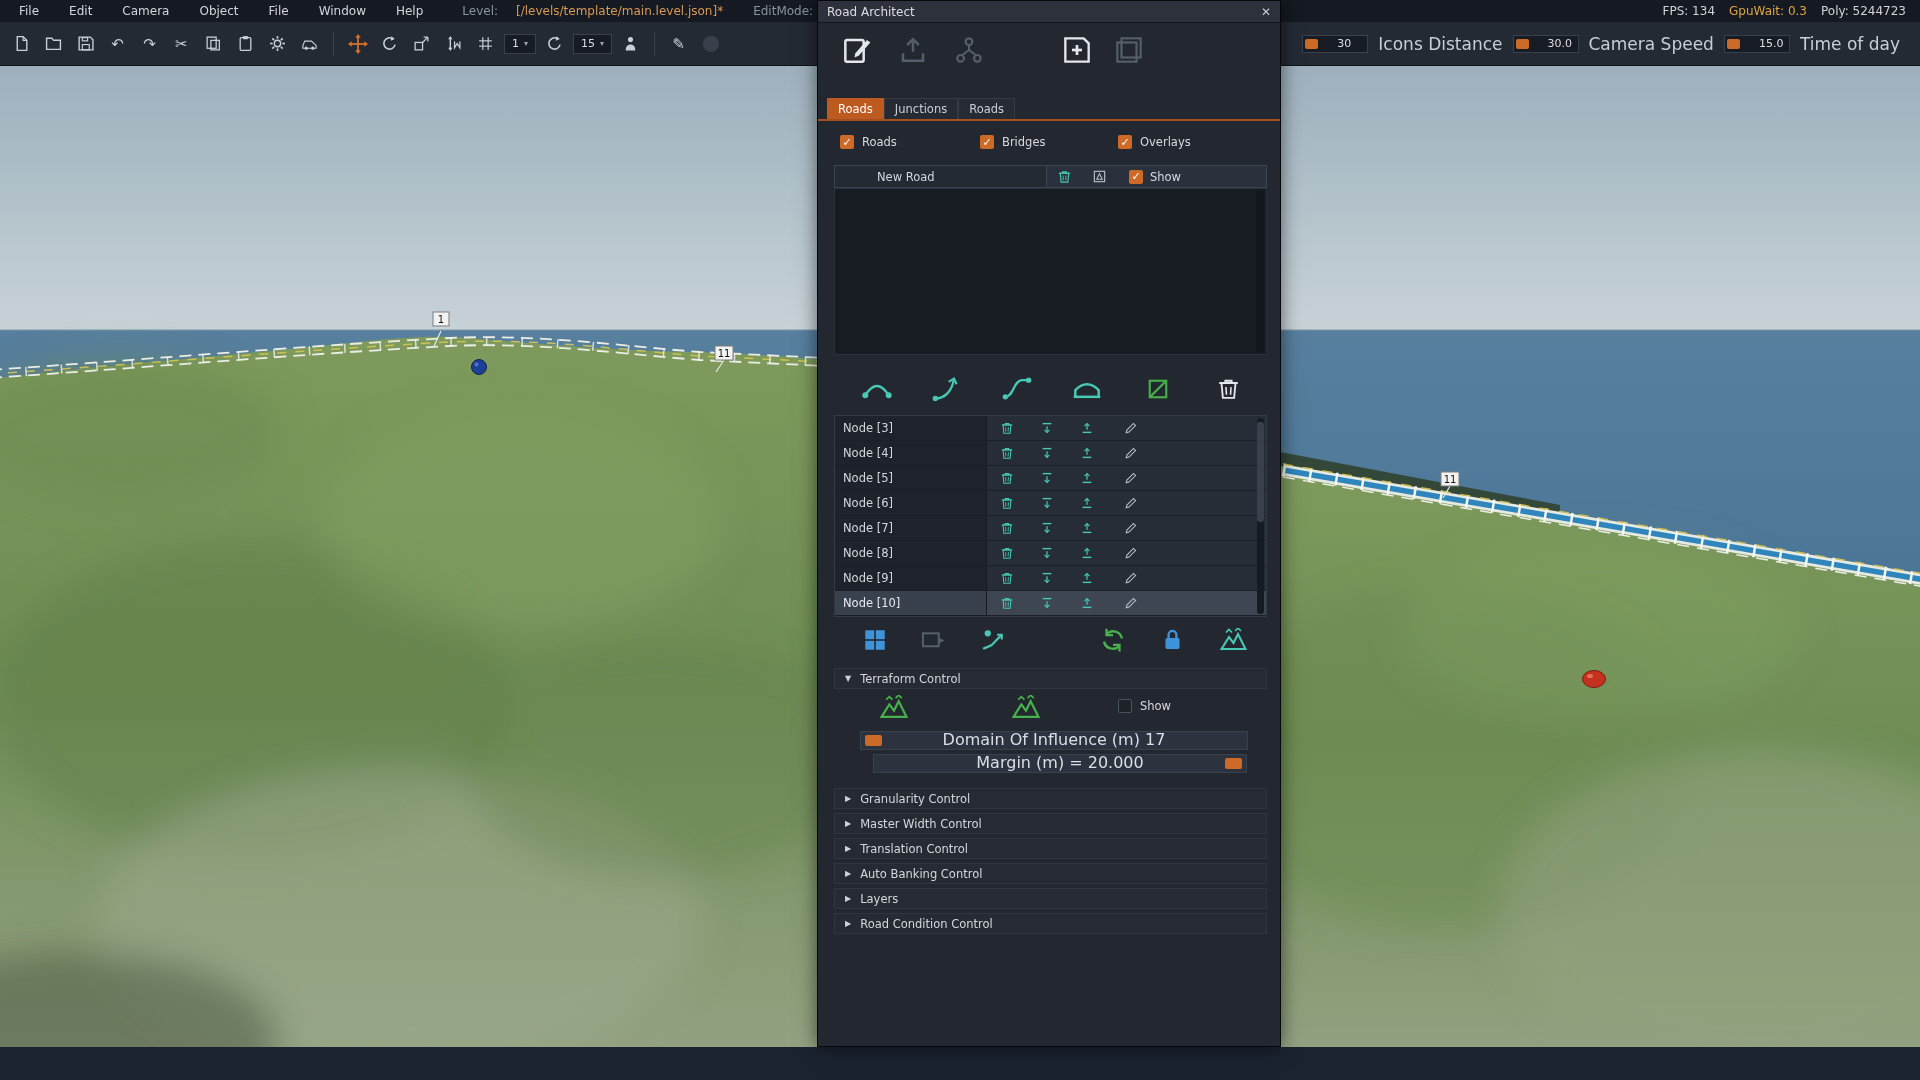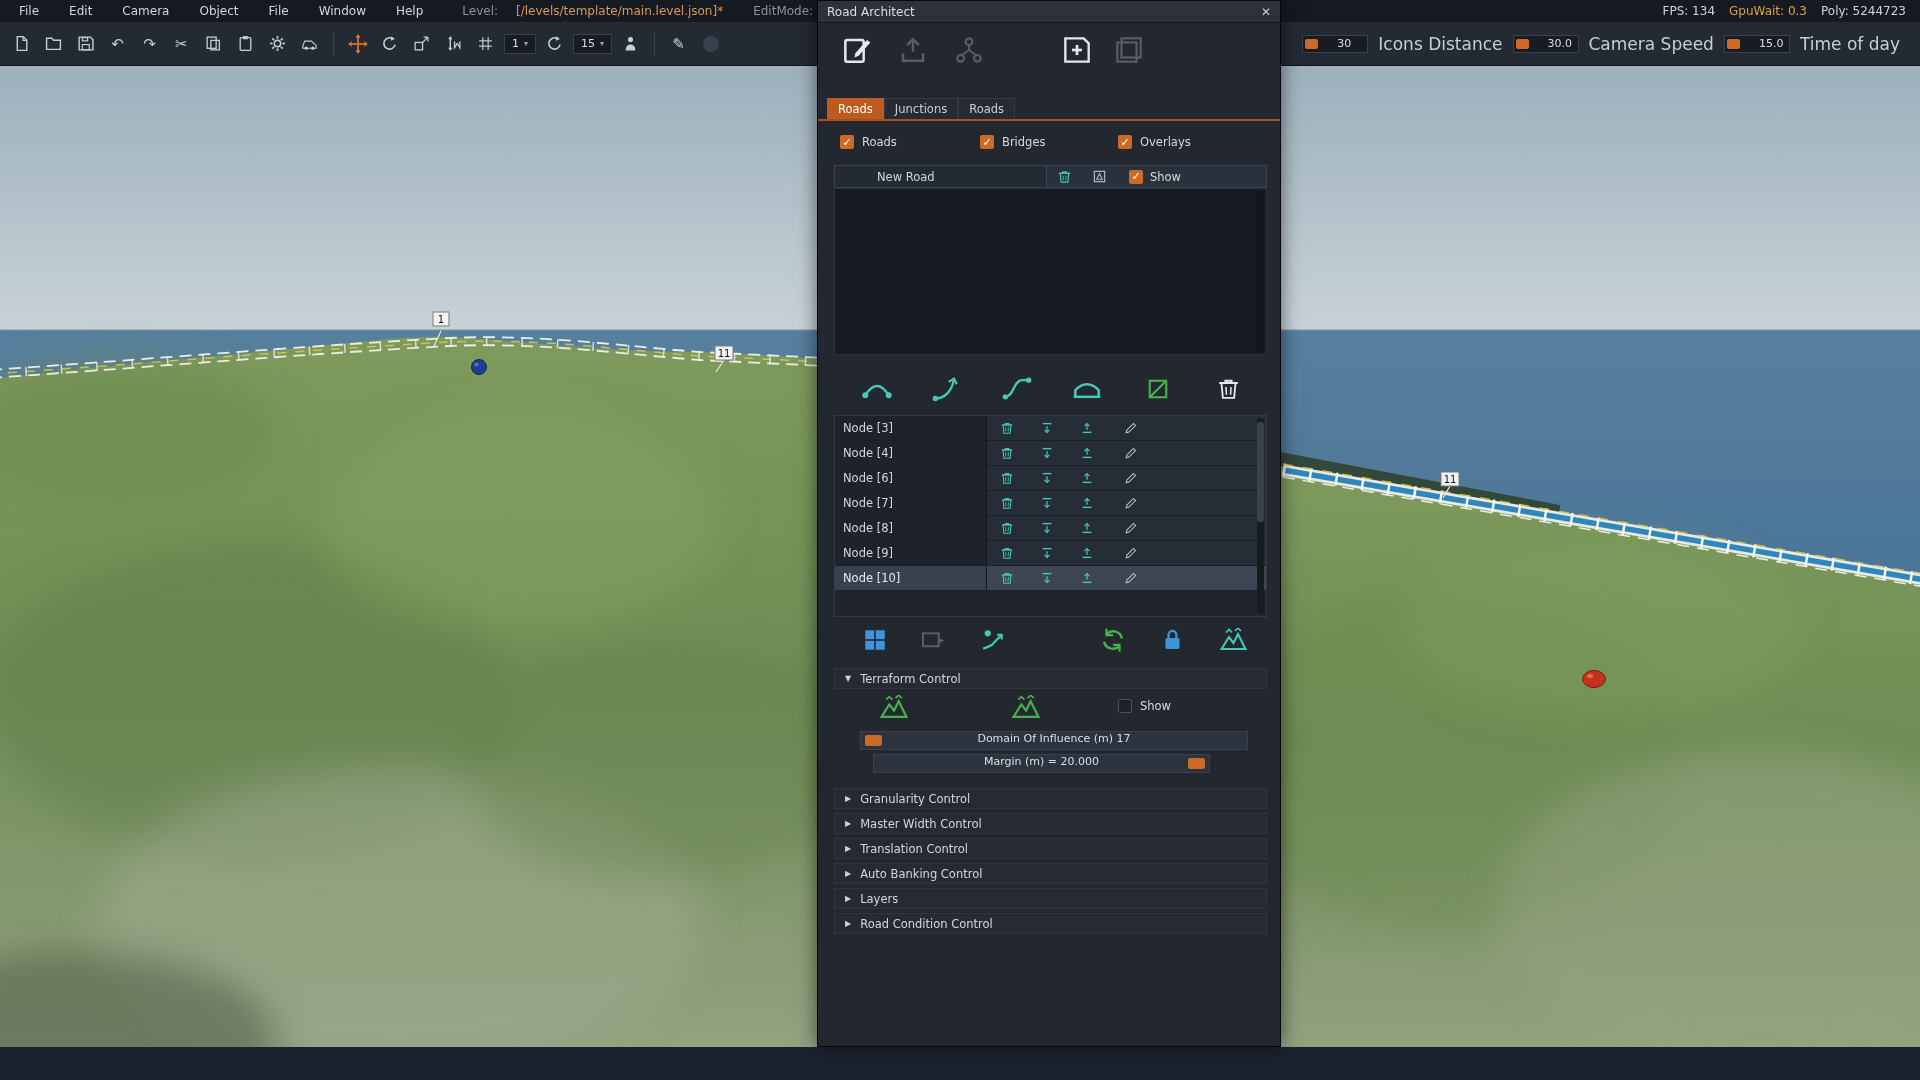--- a/index.html
+++ b/index.html
@@ -75,21 +75,21 @@
   .noderow.sel{background:#3e4654}
   .noderow.sel .nr-label{background:#39414e;color:#e7eaee}
   .nr-cell{display:flex;align-items:center;justify-content:center}
   .nr-cell svg{width:14px;height:14px}
   .nl-scroll{position:absolute;top:2px;right:2px;width:7px;height:196px;background:#161b22;border-radius:3px}
   .nl-thumb{position:absolute;top:4px;left:0;width:7px;height:100px;background:#39414d;border-radius:3px}
   .sec{position:absolute;left:16px;width:433px;height:21px;background:#262b33;border:1px solid #30363f;
     display:flex;align-items:center;gap:9px;padding-left:10px;font-size:11.5px;color:#d3d7dd}
   .caret{font-size:8px;color:#cfd3d8}
   .slider{position:absolute;height:19px;background:#2c333f;border:1px solid #3a414e;
-    display:flex;align-items:flex-start;justify-content:center;font-size:11px;color:#dbdfe5}
+    display:flex;align-items:flex-end;justify-content:center;font-size:16px;color:#dbdfe5}
   .handle{position:absolute;width:17px;height:11px;background:#cd6a27;border-radius:2px;top:3px}
 
   .bottombar{position:absolute;left:0;top:1047px;width:100%;height:33px;background:#1b2330;z-index:6}
 </style>
 </head>
 <body>
 
 <svg width="0" height="0" style="position:absolute" aria-hidden="true">
 <defs>
 <symbol id="i-doc" viewBox="0 0 16 16">
@@ -608,20 +608,44 @@
             </svg>
           </div>
         <div class="nr-cell c-gray">
             <svg>
               <use href="#i-pencil"></use>
             </svg>
           </div>
         <div></div>
       </div>
       <div class="noderow">
+        <div class="nr-label">Node [5]</div>
+        <div class="nr-cell c-teal">
+            <svg>
+              <use href="#i-trash"></use>
+            </svg>
+          </div>
+        <div class="nr-cell c-teal">
+            <svg>
+              <use href="#i-bar-down"></use>
+            </svg>
+          </div>
+        <div class="nr-cell c-teal">
+            <svg>
+              <use href="#i-bar-up"></use>
+            </svg>
+          </div>
+        <div class="nr-cell c-gray">
+            <svg>
+              <use href="#i-pencil"></use>
+            </svg>
+          </div>
+        <div></div>
+      </div>
+      <div class="noderow">
         <div class="nr-label">Node [6]</div>
         <div class="nr-cell c-teal">
             <svg>
               <use href="#i-trash"></use>
             </svg>
           </div>
         <div class="nr-cell c-teal">
             <svg>
               <use href="#i-bar-down"></use>
             </svg>
@@ -772,21 +796,21 @@
         </svg></span>
     <label class="chk" style="left:300px;top:698px">
       <span class="cb off"></span>
       <span>Show</span>
     </label>
 
     <div class="slider" style="top:730px;left:42px;width:388px">
       <span class="handle" style="left:4px"></span>
       <span>Domain Of Influence (m) 17</span>
     </div>
-    <div class="slider" style="top:753px;left:55px;width:337px">
+    <div class="slider" style="top:753px;left:55px;width:374px">
       <span class="handle" style="right:4px"></span>
       <span>Margin (m) = 20.000</span>
     </div>
 
     <div class="sec" style="top:787px">
       <span class="caret">▶</span>
       <span>Granularity Control</span>
     </div>
     <div class="sec" style="top:812px">
       <span class="caret">▶</span>

